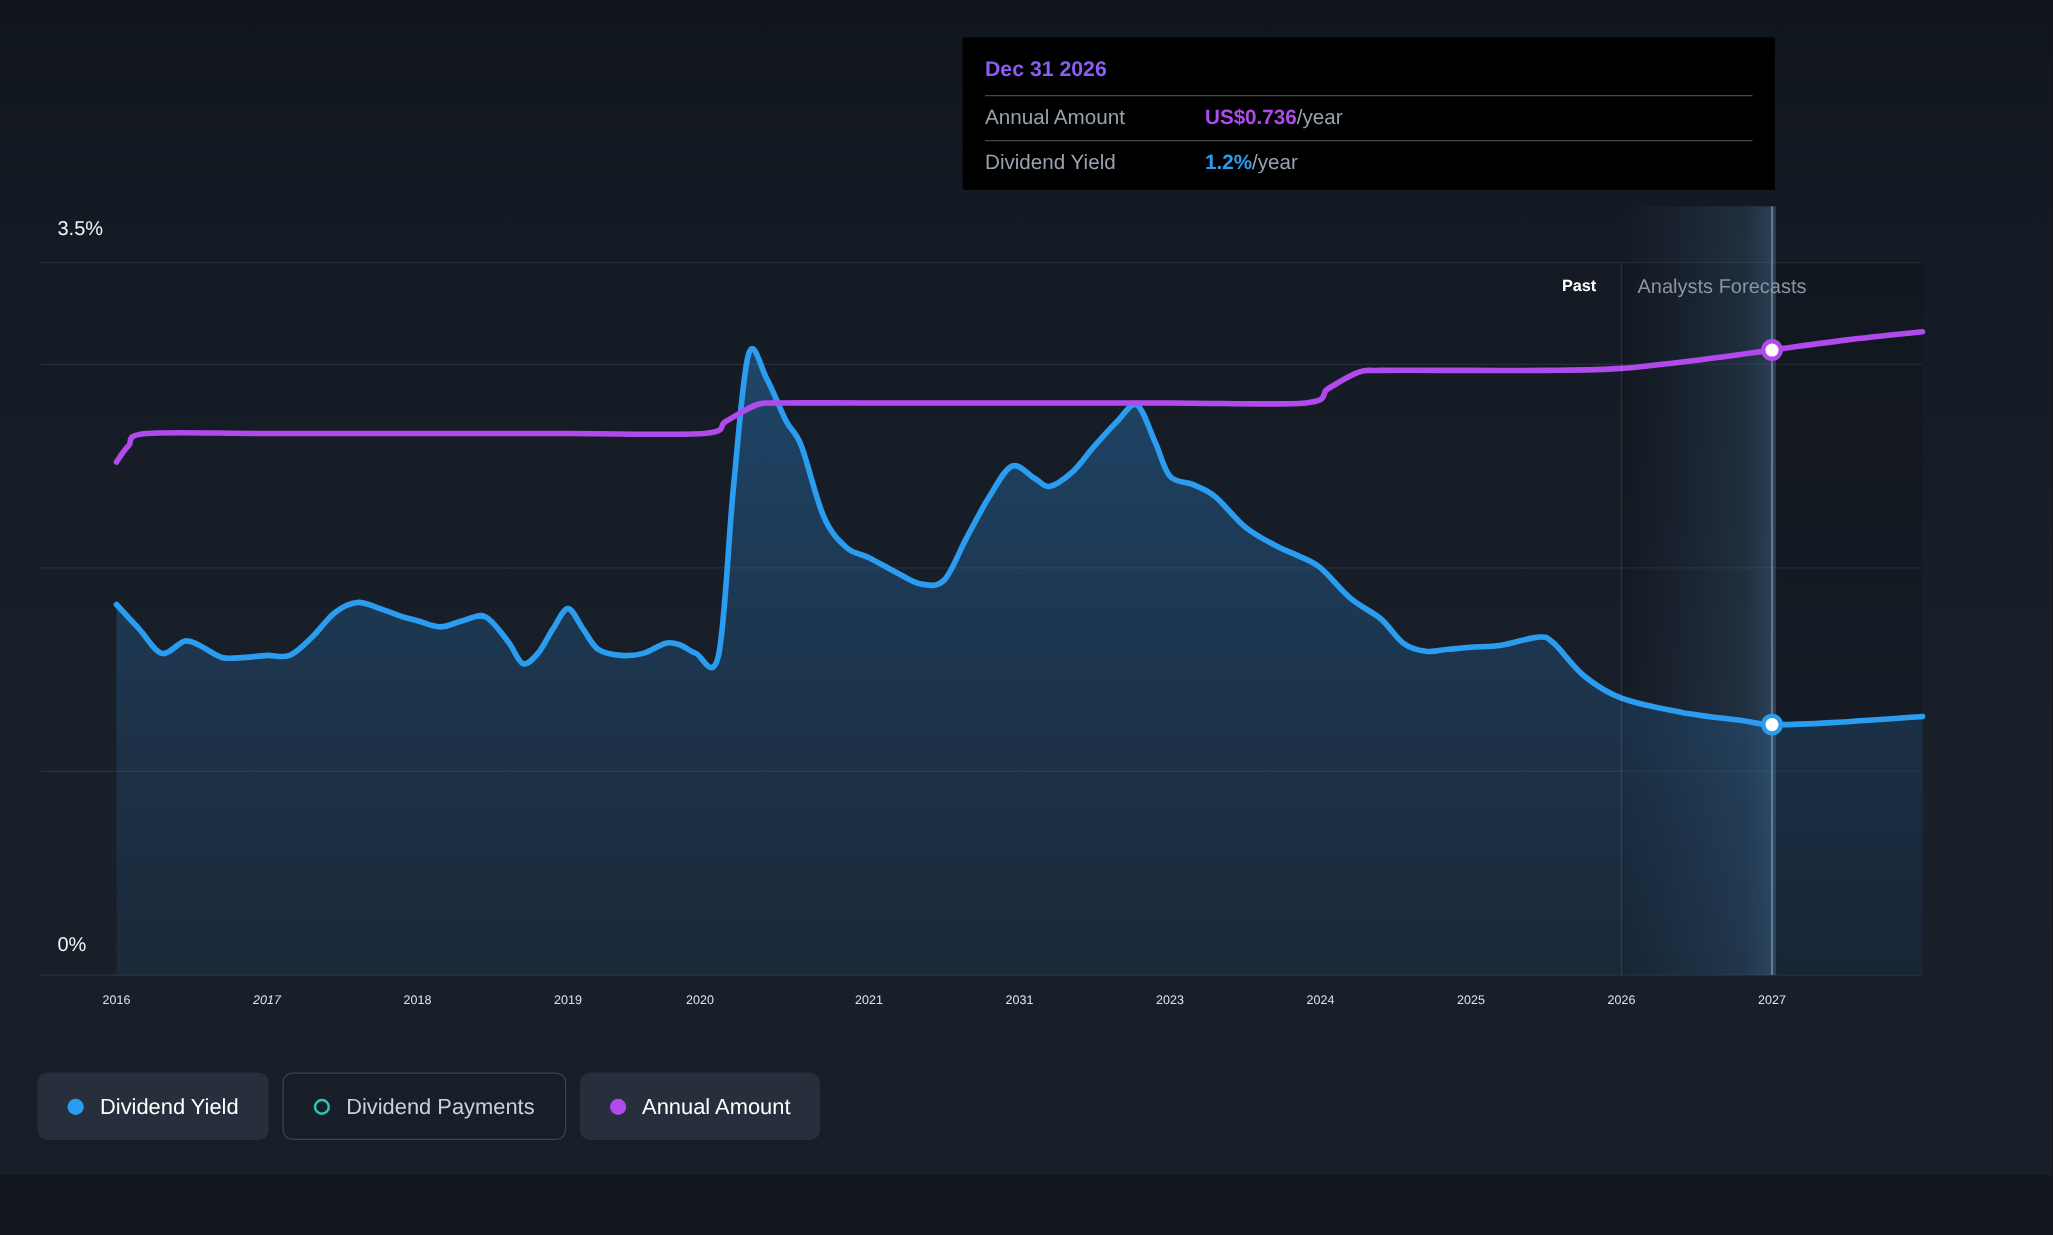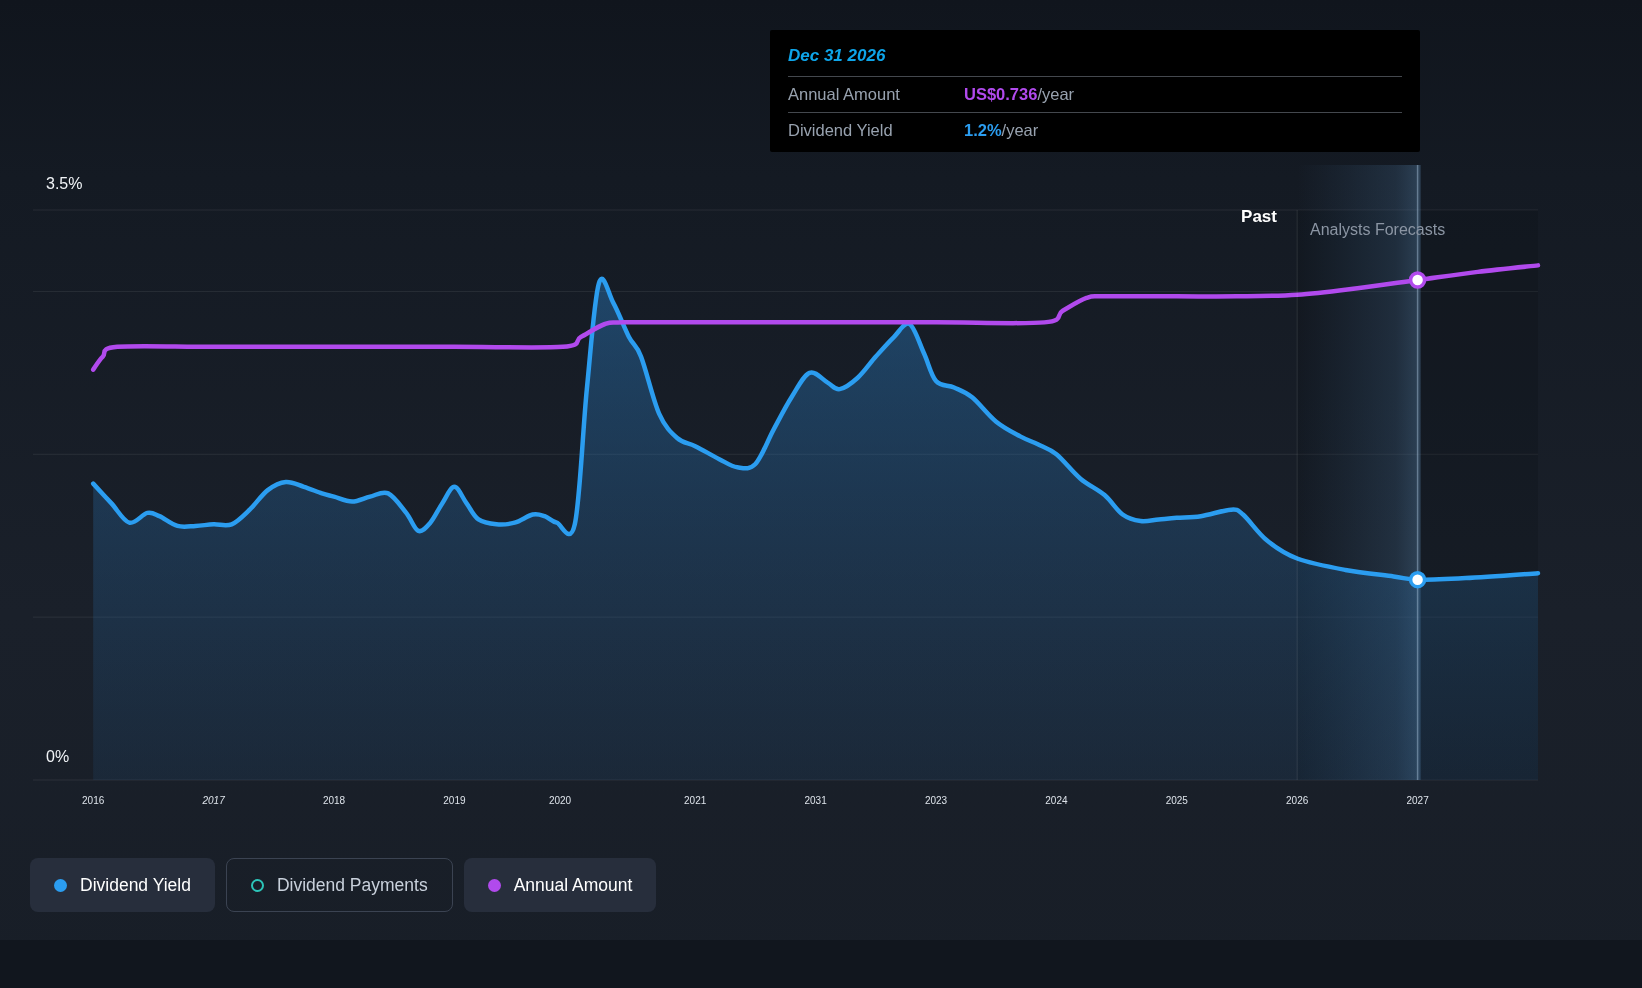--- a/index.html
+++ b/index.html
@@ -4,36 +4,36 @@
 <style>
   html,body{margin:0;padding:0;background:#10151d;}
   body{font-family:"Liberation Sans", sans-serif;}
   #stage{position:relative;width:1642px;height:988px;overflow:hidden;
          background:linear-gradient(180deg,#10151d 0%,#141a23 18%,#1a202a 62%,#181e27 100%);}
   svg{position:absolute;left:0;top:0;}
 
   
   #tooltip{position:absolute;left:770px;top:30px;width:650px;box-sizing:border-box;
            background:#000;border-radius:2px;padding:12px 18px 4px 18px;z-index:5;}
-  .tt-title{color:#0ea5e9;font-size:17px;font-weight:700;padding:4px 0 10px 0;font-style:italic;}
+  .tt-title{color:#8b5cf6;font-size:17px;font-weight:700;padding:4px 0 10px 0;}
   .tt-row{display:flex;align-items:center;border-top:1px solid #44484e;padding:8px 0;}
   .tt-label{width:176px;color:#98a2af;font-size:16.5px;}
   .tt-value{font-size:16.5px;font-weight:700;}
   .tt-suffix{color:#98a2af;font-size:16.5px;}
   .val-annual{color:#b14aed;}
   .val-yield{color:#2b9df0;}
 
   
   .ylabel{position:absolute;color:#f1f4f7;font-size:16px;z-index:3;}
   #ylabel-top{left:46px;top:175px;}
   #ylabel-bottom{left:46px;top:748px;}
   #x-axis-labels span{position:absolute;top:795px;width:90px;margin-left:-45px;
                       text-align:center;color:#dde3ea;font-size:10px;}
-  #past-label{position:absolute;left:1120px;width:157px;top:207px;text-align:right;
-              color:#ffffff;font-size:17px;font-weight:700;z-index:3;}
+  #past-label{position:absolute;left:1120px;width:157px;top:221px;text-align:right;
+              color:#ffffff;font-size:13px;font-weight:700;z-index:3;}
   #forecast-label{position:absolute;left:1310px;top:221px;color:#8b95a3;font-size:16px;z-index:3;}
 
   
   #legend{position:absolute;left:30px;top:858px;display:flex;gap:11px;z-index:4;}
   .chip{display:flex;align-items:center;gap:13px;height:54px;padding:0 24px;
         border-radius:8px;font-size:17.5px;box-sizing:border-box;cursor:pointer;}
   .chip.filled{background:#272e3c;color:#ffffff;}
   .chip.outline{border:1px solid #3b4352;color:#c9d1dc;background:transparent;justify-content:center;}
   .dot{border-radius:50%;flex:0 0 auto;}
   .dot.solid{width:13px;height:13px;}

